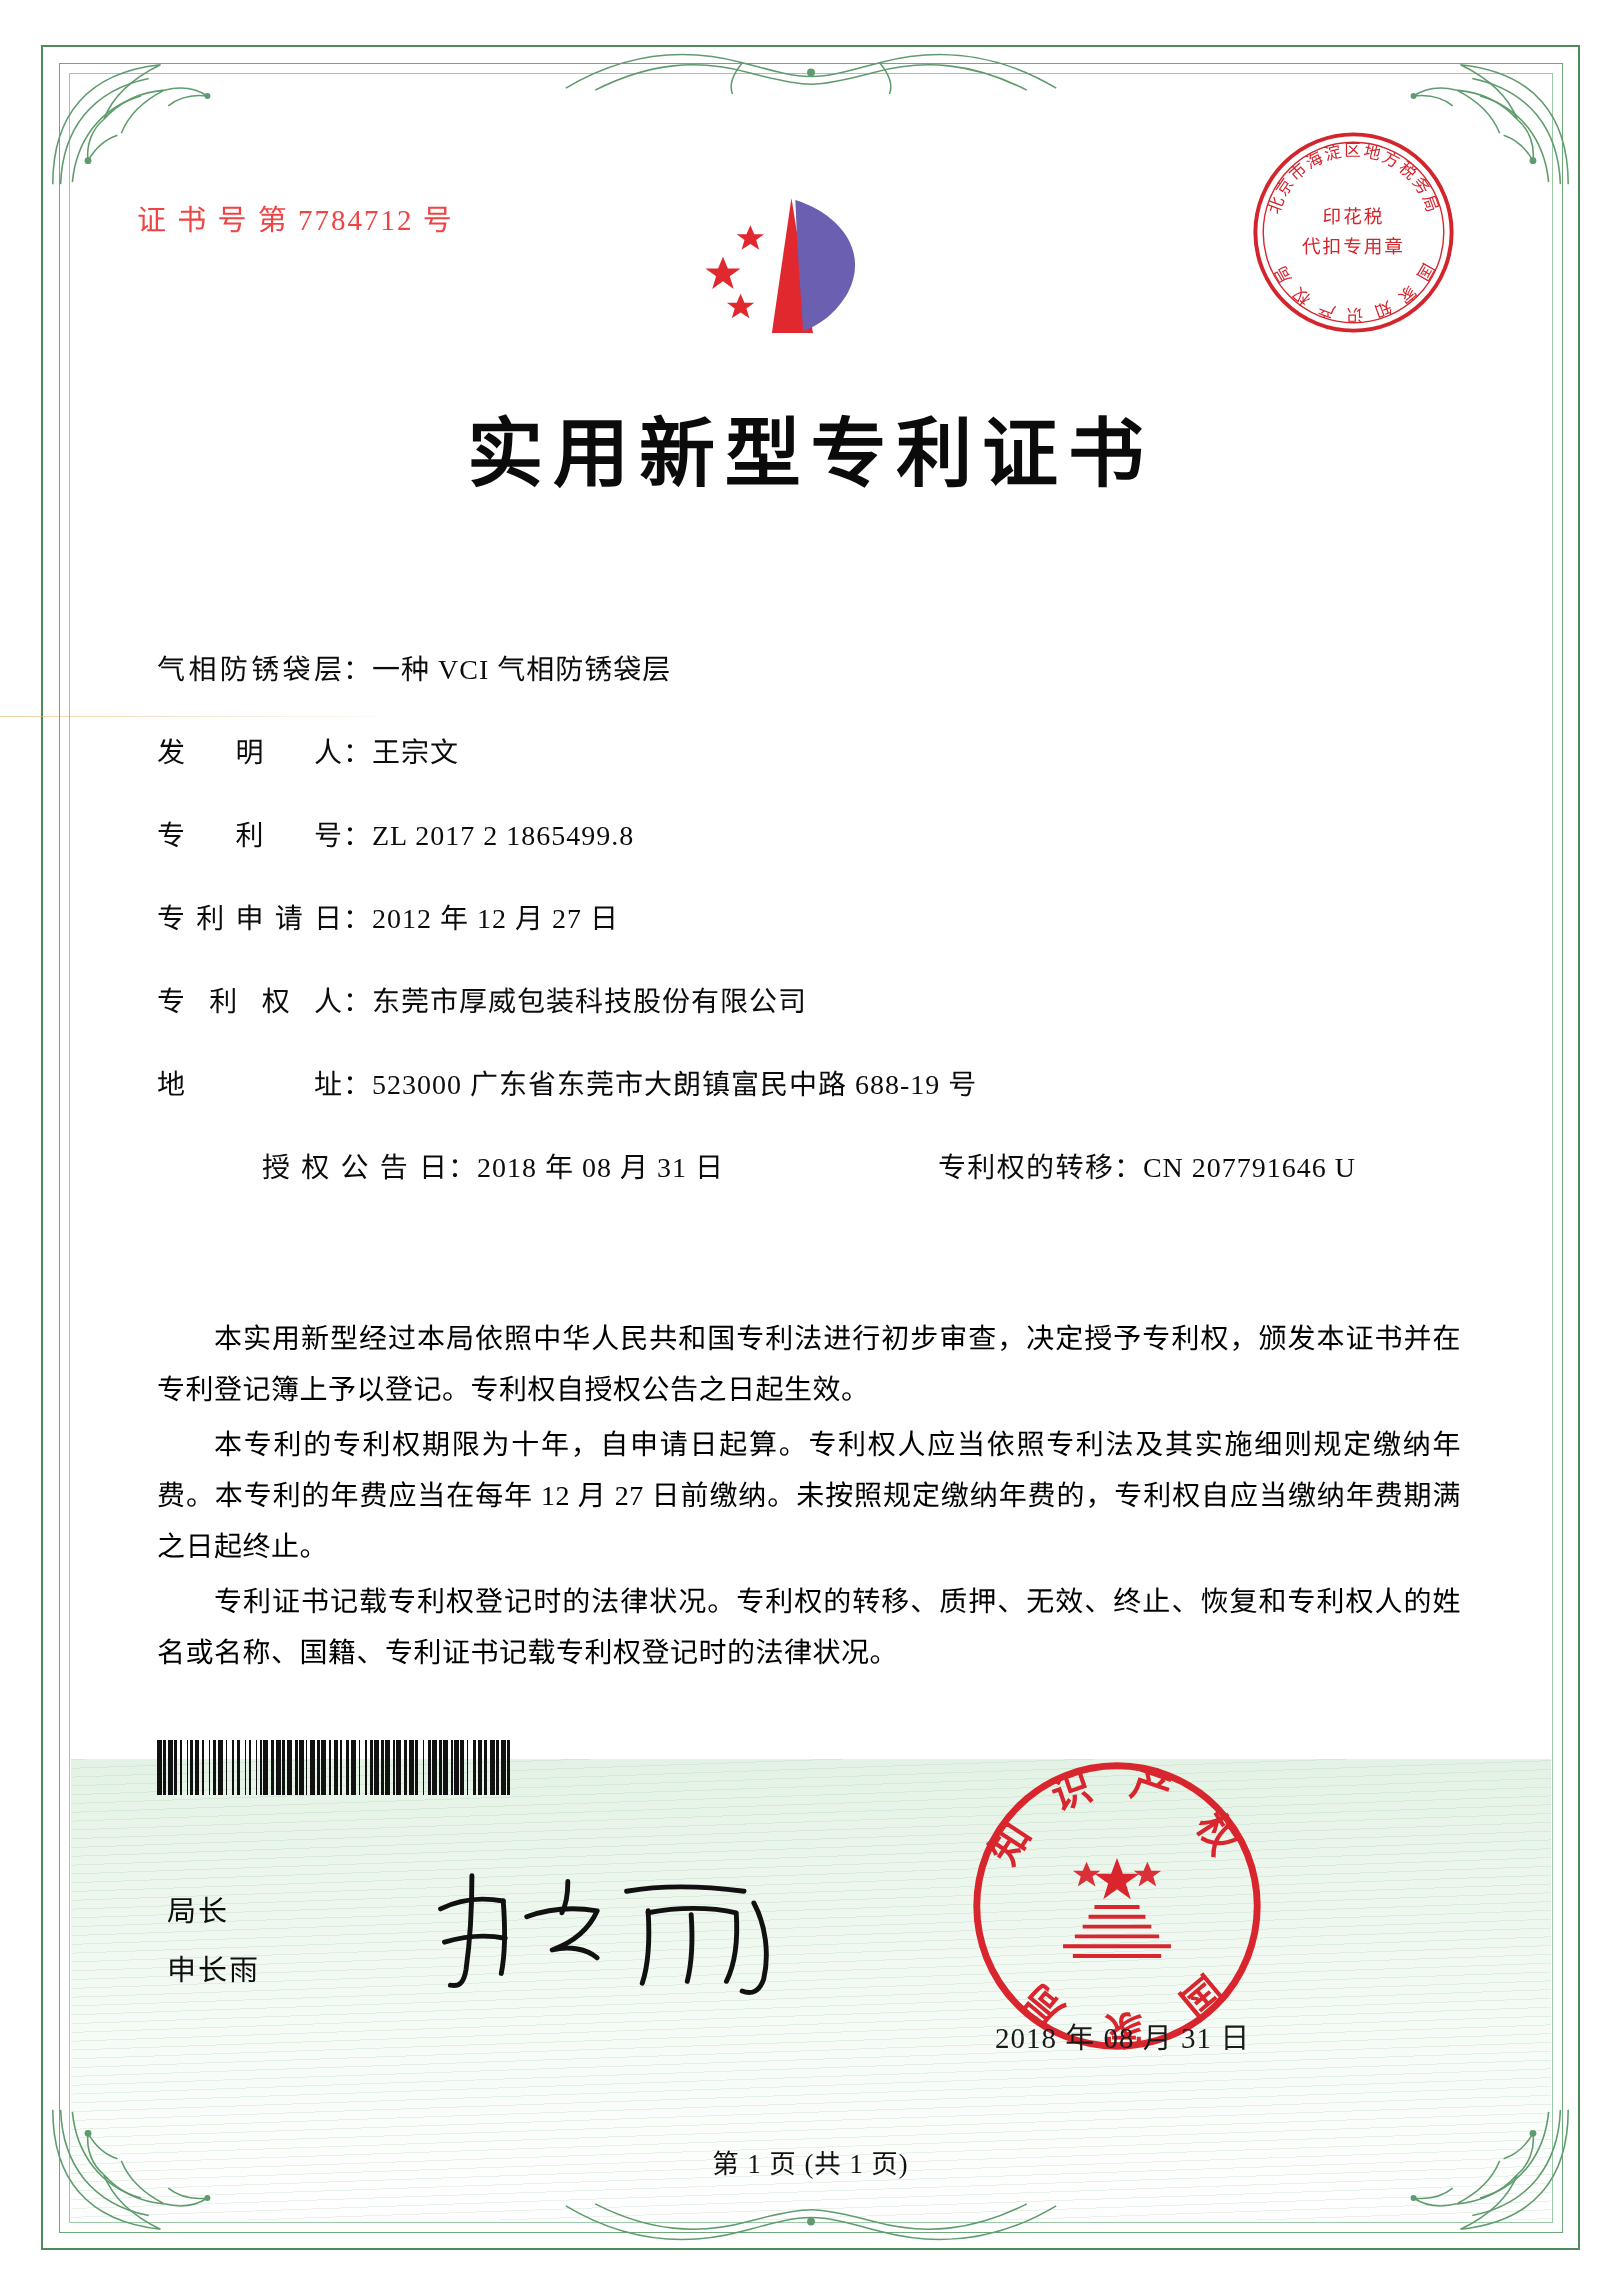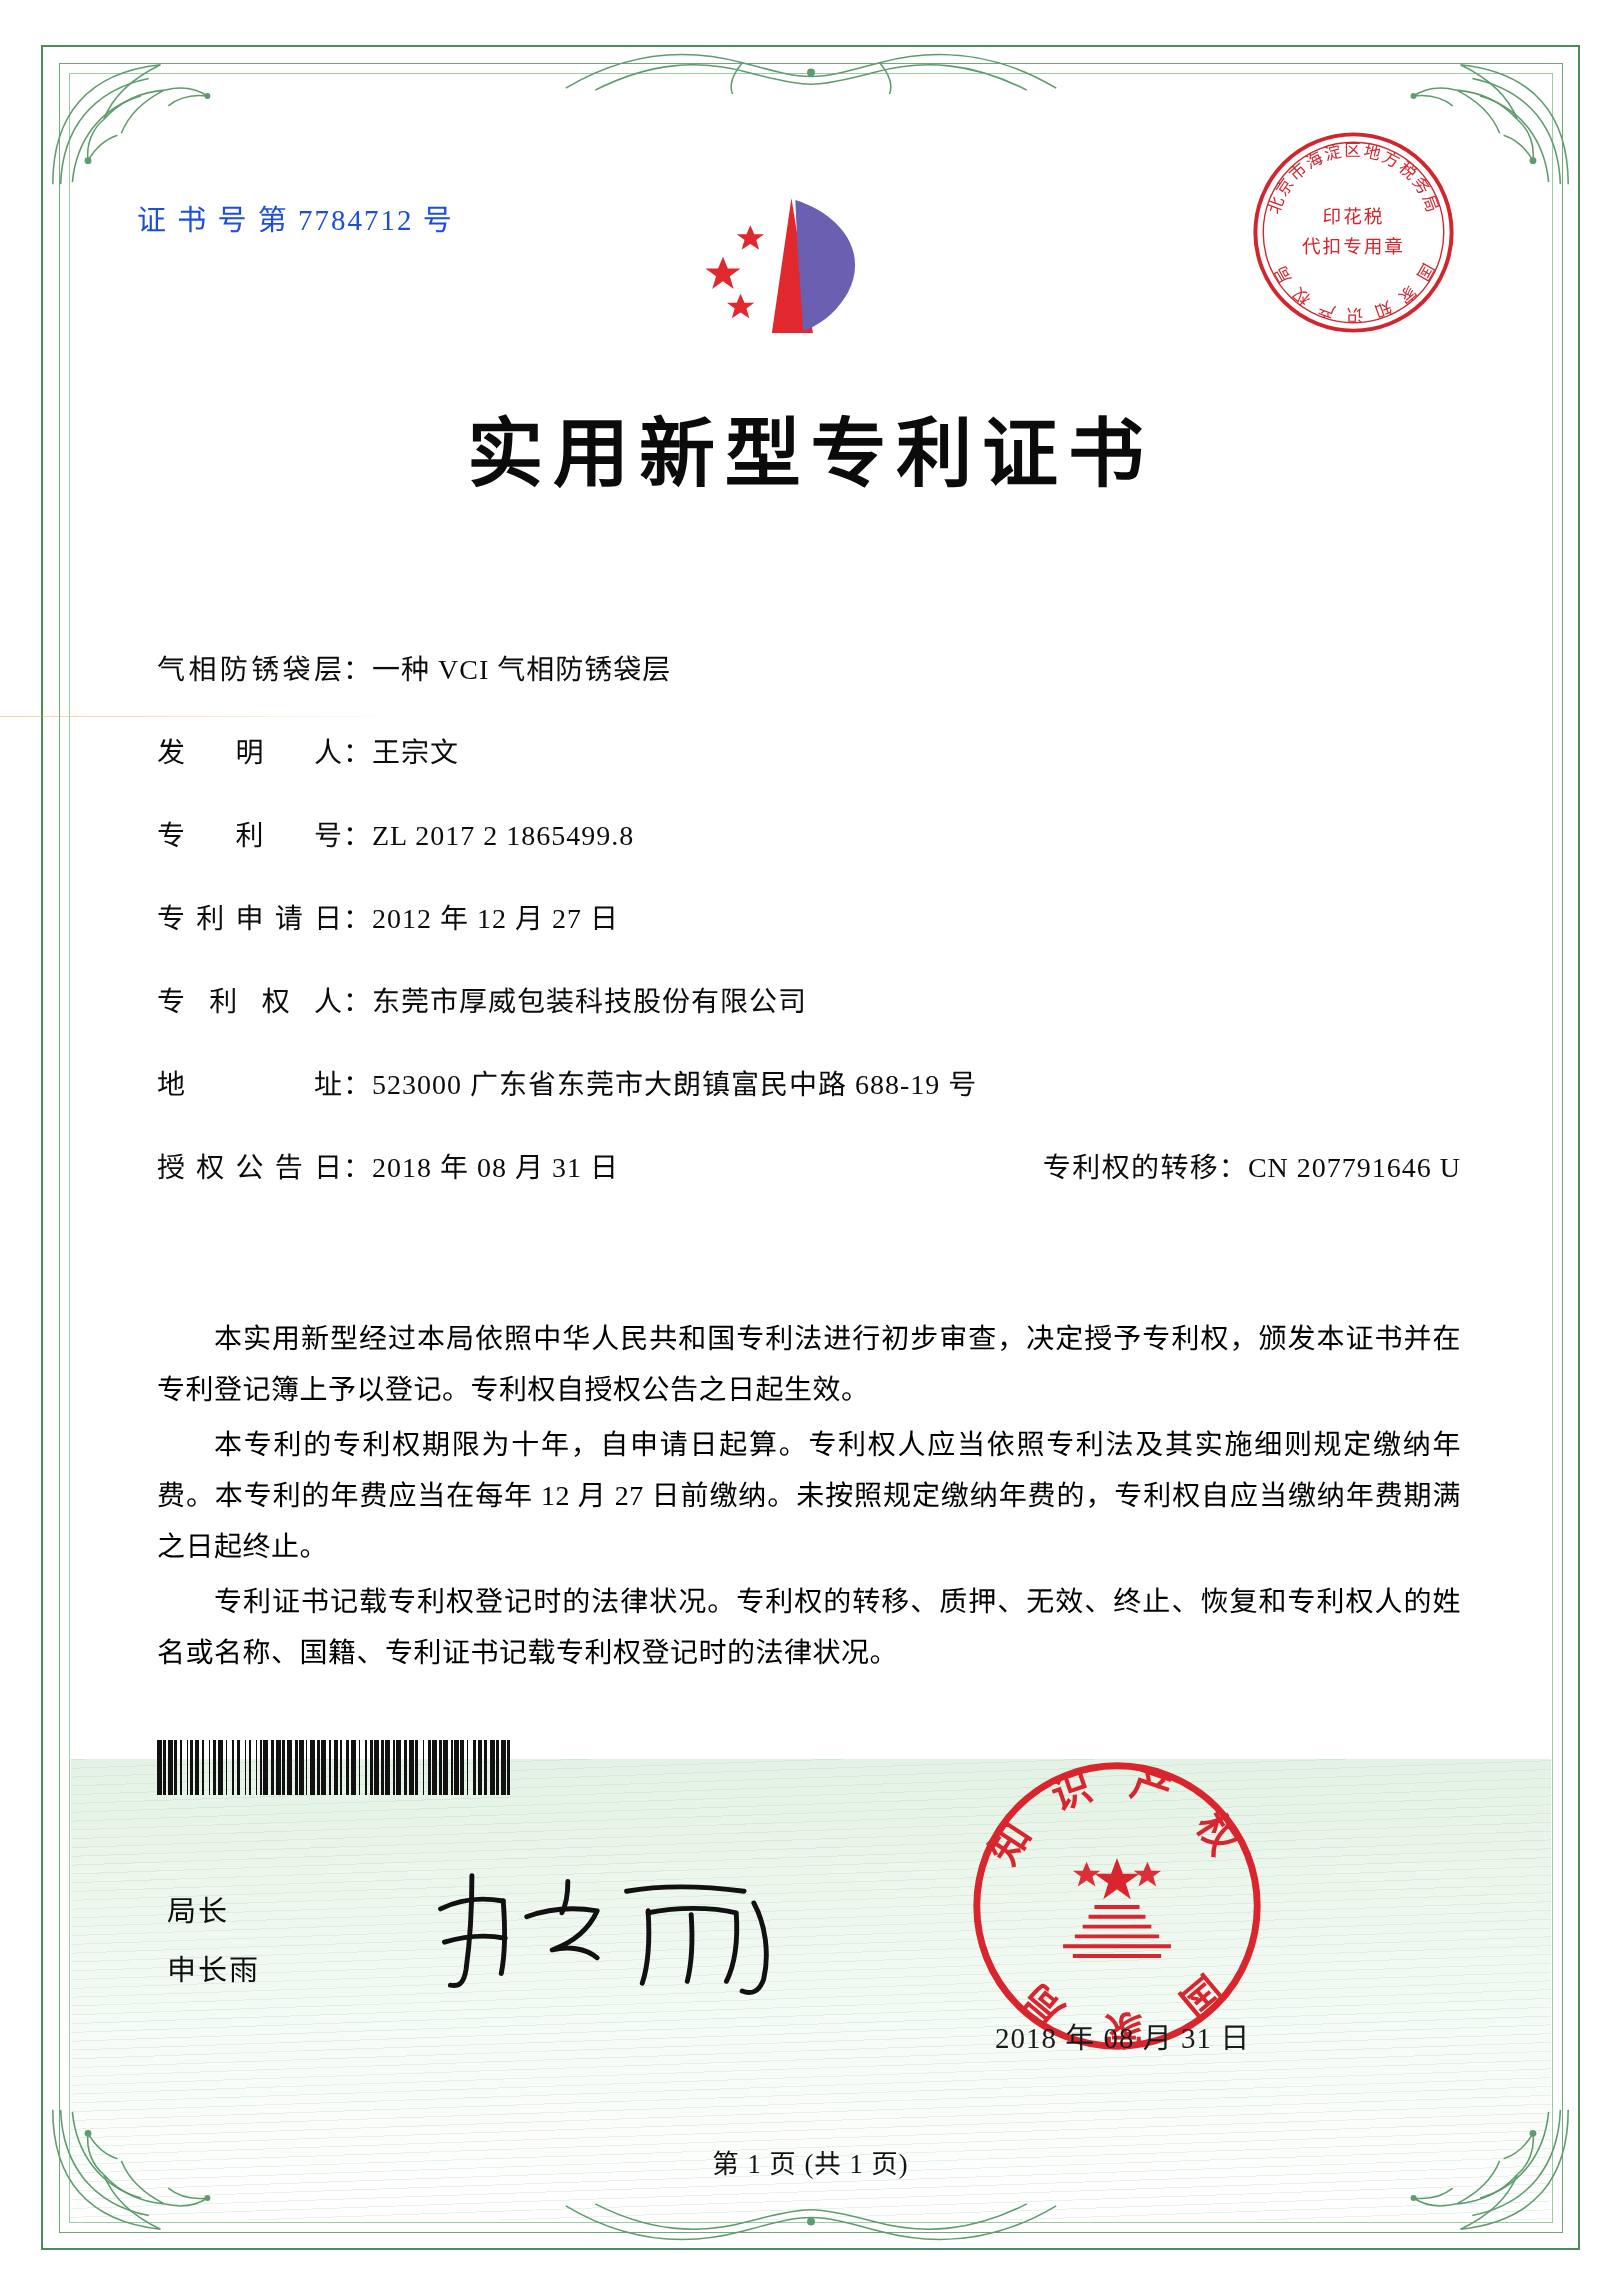--- a/index.html
+++ b/index.html
@@ -103,21 +103,21 @@
     background: linear-gradient(90deg, rgba(226,170,90,0.55), rgba(226,170,90,0));
   }
 
   
   .cert-no {
     position: absolute;
     left: 137px;
     top: 196px;
     font-size: 29px;
     letter-spacing: 2px;
-    color: #1d4ed8;
+    color: #ef4444;
     white-space: nowrap;
   }
 
   .emblem {
     position: absolute;
     left: 676px;
     top: 186px;
     width: 225px;
     height: 157px;
   }
@@ -164,21 +164,21 @@
   }
   .flabel {
     width: 186px;
     flex: 0 0 186px;
     text-align: justify;
     text-align-last: justify;
     white-space: nowrap;
   }
   .fsep { flex: 0 0 17.6px; }
   .fvalue { flex: 1 1 auto; }
-  .frow.split { justify-content: space-between; }
+  .frow.split { justify-content: center; }
   .half { display: flex; align-items: baseline; }
   .half.left { width: 676px; flex: 0 0 676px; }
   .half .flabel { width: 186px; flex: 0 0 186px; }
   .half.right .flabel { width: 176px; flex: 0 0 176px; }
 
   
   .body-text {
     position: absolute;
     left: 157px;
     top: 1313px;

